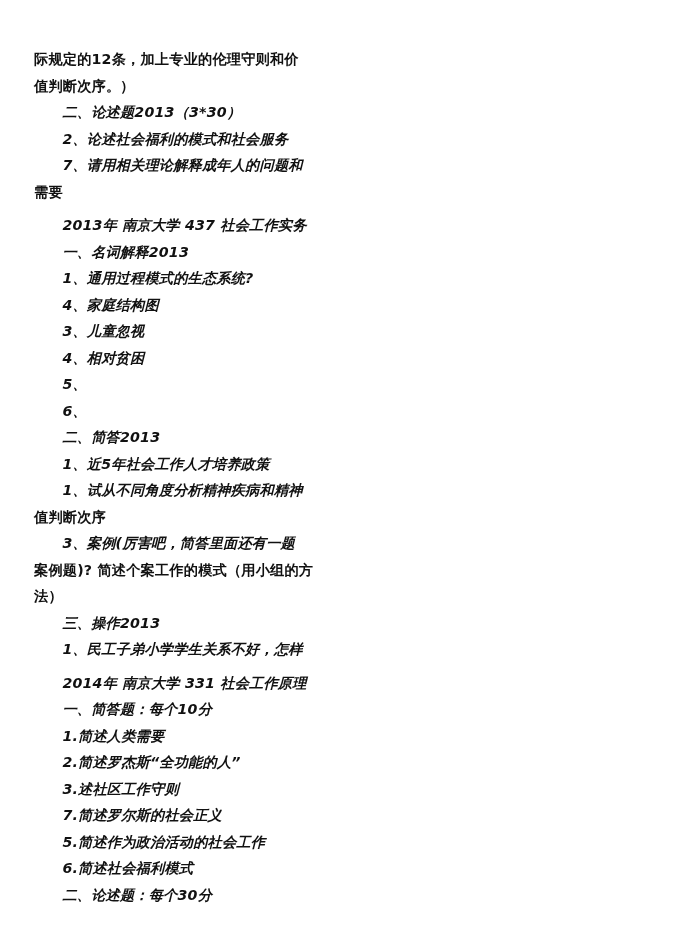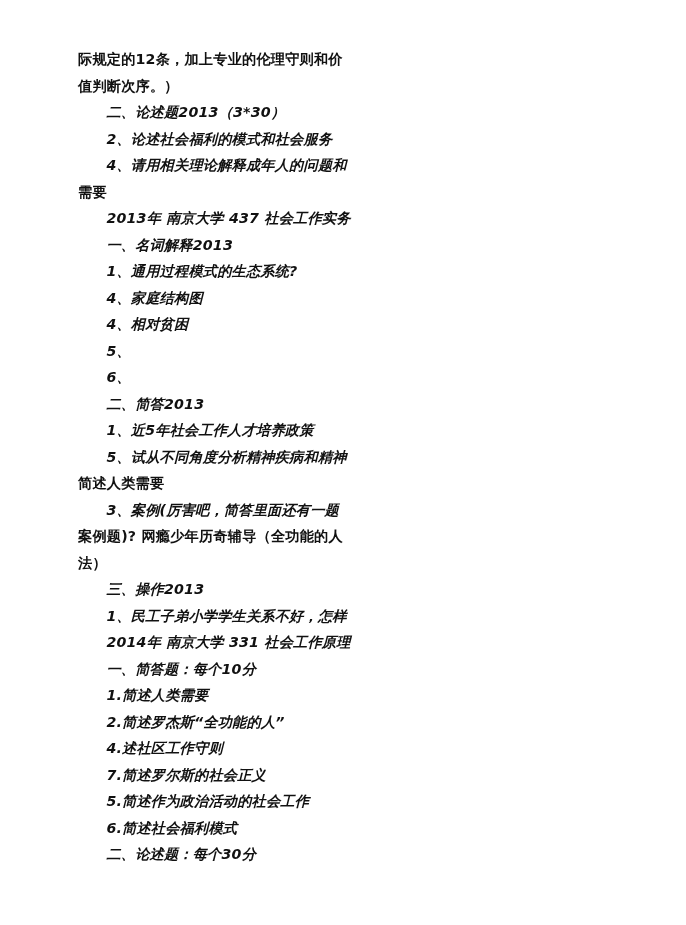--- a/index.html
+++ b/index.html
@@ -13,70 +13,72 @@
     font-family: "DejaVu Sans", sans-serif;
     color: #000000;
     overflow: hidden;
   }
   .page {
     position: relative;
     width: 612px;
     height: 925px;
     background: #ffffff;
     box-sizing: border-box;
-    padding: 46px 70px 0 78px;
+    padding: 46px 70px 0 34px;
   }
   .doc-body {
     font-size: 14.2px;
     line-height: 26.5px;
     letter-spacing: 0.2px;
     color: #111111;
   }
   .line {
     white-space: pre-wrap;
     word-break: break-all;
     font-weight: 600;
   }
   .indent-0 { text-indent: 0; }
   .indent-2 { text-indent: 2.0em; font-style: italic; }
   .blockhead {
     font-weight: 700;
+    margin-top: 7px;
   }
 </style>
 </head>
 <body>
 
 <div class="page">
   <div class="doc-body">
     <div class="line indent-0">际规定的12条，加上专业的伦理守则和价</div>
     <div class="line indent-0">值判断次序。）</div>
     <div class="line indent-2">二、论述题2013（3*30）</div>
     <div class="line indent-2">2、论述社会福利的模式和社会服务</div>
-    <div class="line indent-2">4、请用相关理论解释成年人的问题和</div>
+    <div class="line indent-2">7、请用相关理论解释成年人的问题和</div>
     <div class="line indent-0">需要</div>
     <div class="line indent-2 blockhead">2013年 南京大学 437 社会工作实务</div>
     <div class="line indent-2">一、名词解释2013</div>
     <div class="line indent-2">1、通用过程模式的生态系统?</div>
     <div class="line indent-2">4、家庭结构图</div>
+    <div class="line indent-2">3、儿童忽视</div>
     <div class="line indent-2">4、相对贫困</div>
     <div class="line indent-2">5、</div>
     <div class="line indent-2">6、</div>
     <div class="line indent-2">二、简答2013</div>
     <div class="line indent-2">1、近5年社会工作人才培养政策</div>
-    <div class="line indent-2">5、试从不同角度分析精神疾病和精神</div>
-    <div class="line indent-0">简述人类需要</div>
+    <div class="line indent-2">1、试从不同角度分析精神疾病和精神</div>
+    <div class="line indent-0">值判断次序</div>
     <div class="line indent-2">3、案例(厉害吧，简答里面还有一题</div>
-    <div class="line indent-0">案例题)? 网瘾少年历奇辅导（全功能的人</div>
+    <div class="line indent-0">案例题)? 简述个案工作的模式（用小组的方</div>
     <div class="line indent-0">法）</div>
     <div class="line indent-2">三、操作2013</div>
     <div class="line indent-2">1、民工子弟小学学生关系不好，怎样</div>
     <div class="line indent-2 blockhead">2014年 南京大学 331 社会工作原理</div>
     <div class="line indent-2">一、简答题：每个10分</div>
     <div class="line indent-2">1.简述人类需要</div>
     <div class="line indent-2">2.简述罗杰斯“全功能的人”</div>
-    <div class="line indent-2">4.述社区工作守则</div>
+    <div class="line indent-2">3.述社区工作守则</div>
     <div class="line indent-2">7.简述罗尔斯的社会正义</div>
     <div class="line indent-2">5.简述作为政治活动的社会工作</div>
     <div class="line indent-2">6.简述社会福利模式</div>
     <div class="line indent-2">二、论述题：每个30分</div>
 
   </div>
 </div>
 
 </body></html>

